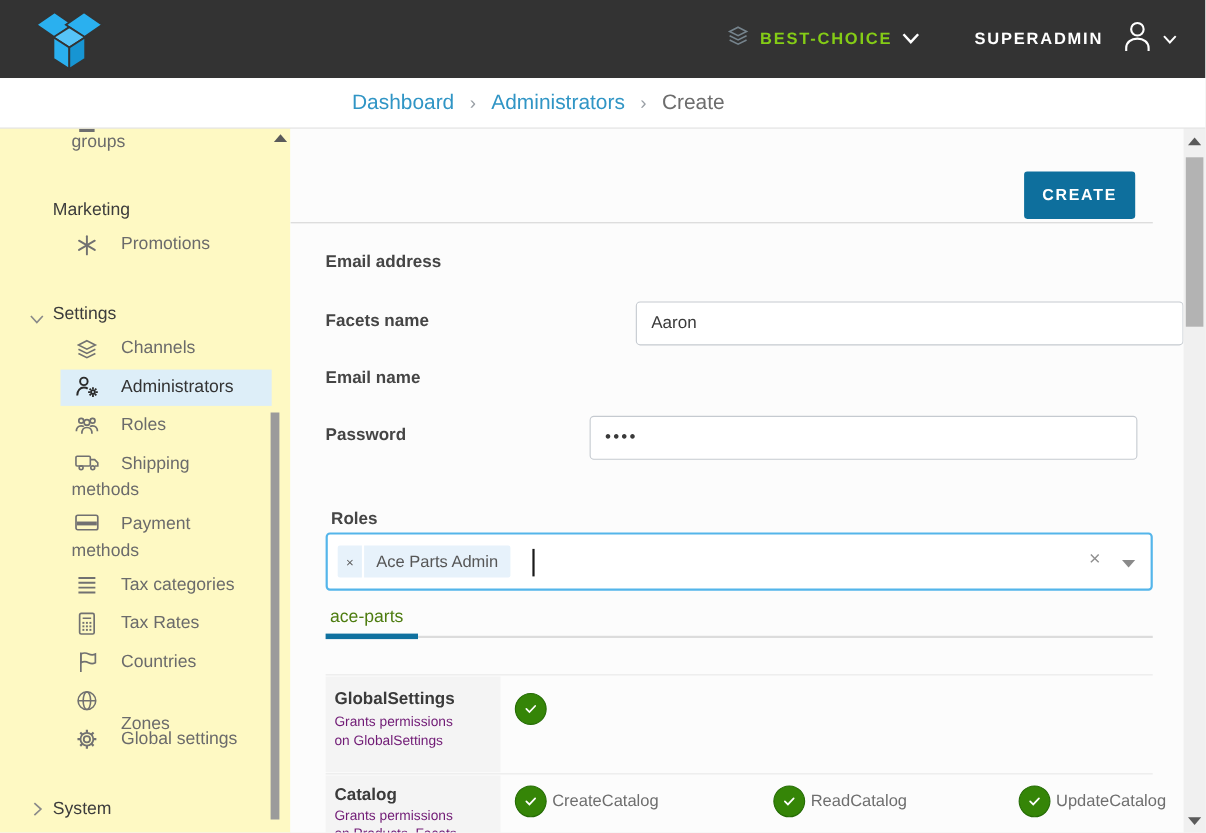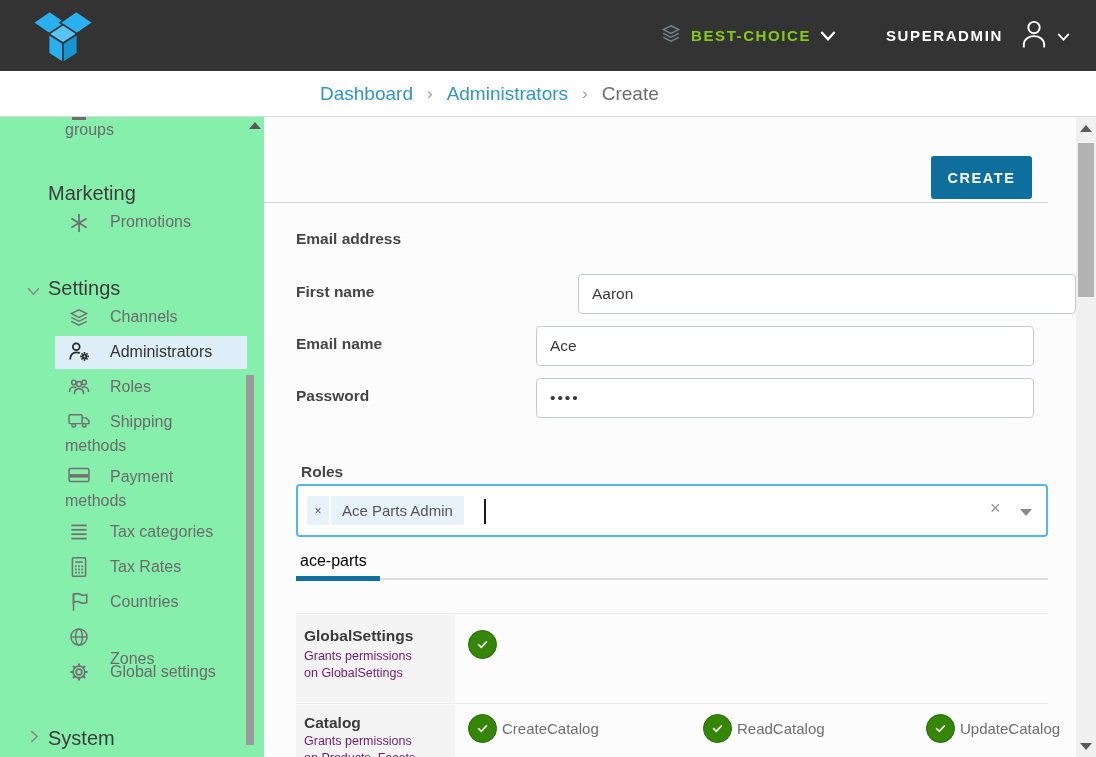--- a/index.html
+++ b/index.html
@@ -15,23 +15,23 @@
   .tb-user-label { color:#ffffff; font-size:15px; font-weight:bold; letter-spacing:1.6px; }
 
   
   .crumbbar { position:absolute; left:0; top:71px; width:1096px; height:46px; background:#ffffff; border-bottom:1px solid #d9d9d9; }
   .crumbs { position:absolute; left:292px; top:0; height:45px; display:flex; align-items:center; gap:14px; font-size:19px;margin-left:28px; }
   .crumb-link { color:#3095c5; cursor:pointer; }
   .crumb-sep { color:#9aa0a6; font-size:17px; }
   .crumb-current { color:#6d6d6d; }
 
   
-  .sidebar { position:absolute; left:0; top:117px; width:264px; height:640px; background:#86efac; overflow:hidden; }
+  .sidebar { position:absolute; left:0; top:117px; width:264px; height:640px; background:#fef9c3; overflow:hidden; }
   .sb-abs { position:absolute; }
-  .sb-heading { font-size:20px; color:#3c3c3c; cursor:default; }
+  .sb-heading { font-size:16px; color:#3c3c3c; cursor:default; }
   .sb-heading.clickable { cursor:pointer; }
   .sb-item-label { font-size:16px; color:#6b6b6b; cursor:pointer; white-space:nowrap; }
   .sb-icon { position:absolute; left:68px; width:22px; height:22px; }
   .sb-active-band { position:absolute; left:55px; width:192px; height:33px; background:#ddeef8; }
   .sb-item-label.active { color:#333333; }
 
   
   .main { position:absolute; left:264px; top:117px; width:812px; height:640px; background:#fcfcfc; overflow:hidden; }
   .create-btn { position:absolute; left:667px; top:39px; width:101px; height:43px; background:#0e6f9d; color:#ffffff;
                 font-size:14.5px; font-weight:bold; letter-spacing:1.6px; border:none; border-radius:3px; cursor:pointer;
@@ -46,21 +46,21 @@
                   border:2px solid #54b5ea; border-radius:4px; cursor:text; }
   .chip-x { position:absolute; left:9px; top:10px; width:22px; height:29px; background:#e7f2fb; border-radius:2px 0 0 2px;
             display:flex; align-items:center; justify-content:center; font-size:12px; color:#5a5a5a; cursor:pointer; }
   .chip-label { position:absolute; left:33px; top:10px; height:29px; line-height:29px; padding:0 11px; background:#e7f2fb;
                 border-radius:0 2px 2px 0; font-size:15px; color:#565656; }
   .caret { position:absolute; left:186px; top:13px; width:2px; height:25px; background:#1a1a1a; }
   .select-clear { position:absolute; left:692px; top:12px; font-size:18px; color:#909090; cursor:pointer; }
   .select-arrow { position:absolute; left:722px; top:23px; width:0; height:0; border-left:6px solid transparent;
                   border-right:6px solid transparent; border-top:7px solid #8a8a8a; cursor:pointer; }
 
-  .tab-label { position:absolute; left:36px; top:435px; font-size:16px; color:#000000; cursor:pointer; }
+  .tab-label { position:absolute; left:36px; top:435px; font-size:16px; color:#4d7c0f; cursor:pointer; }
   .tab-underline { position:absolute; left:32px; top:459px; width:84px; height:5px; background:#10719f; }
   .tab-track { position:absolute; left:116px; top:461px; width:668px; height:2px; background:#dcdcdc; }
 
   .perm-row { position:absolute; left:32px; width:752px; border-top:1px solid #e9e9e9; }
   .perm-leftcell { position:absolute; left:0; top:1px; width:159px; height:100%; background:#f4f4f4; }
   .perm-name { position:absolute; left:8px; font-size:15.5px; font-weight:bold; color:#3a3a3a; }
   .perm-desc { position:absolute; left:8px; font-size:12.5px; color:#701a75; white-space:nowrap; }
   .toggle { position:absolute; width:29px; height:29px; border-radius:50%; background:#358507; border:1px solid #256c05;
             display:flex; align-items:center; justify-content:center; cursor:pointer; }
   .toggle-label { position:absolute; height:29px; line-height:29px; font-size:15px; color:#6e6e6e; white-space:nowrap; }
@@ -294,25 +294,24 @@
       </div>
     <div class="sb-scroll-thumb"></div>
   </div>
 
   <div class="main">
     <button class="create-btn">CREATE</button>
     <div class="toolbar-divider"></div>
 
     <div class="f-label" style="top:113px;">Email address</div>
 
-    <div class="f-label" style="top:166px;">First name</div>
+    <div class="f-label" style="top:166px;">Facets name</div>
     <input class="text-input" style="top: 157px; margin-left: 42px;" value="Aaron">
 
     <div class="f-label" style="top:218px;">Email name</div>
-    <input class="text-input" style="top: 209px;" value="Ace">
 
     <div class="f-label" style="top:270px;">Password</div>
     <input class="text-input" style="top: 261px; letter-spacing: 2px;" value="••••">
 
     <div class="f-label" style="left:37px; top:346px;">Roles</div>
     <div class="roles-select">
       <span class="chip-x">×</span>
       <span class="chip-label">Ace Parts Admin</span>
       <span class="caret"></span>
       <span class="select-clear">×</span>

